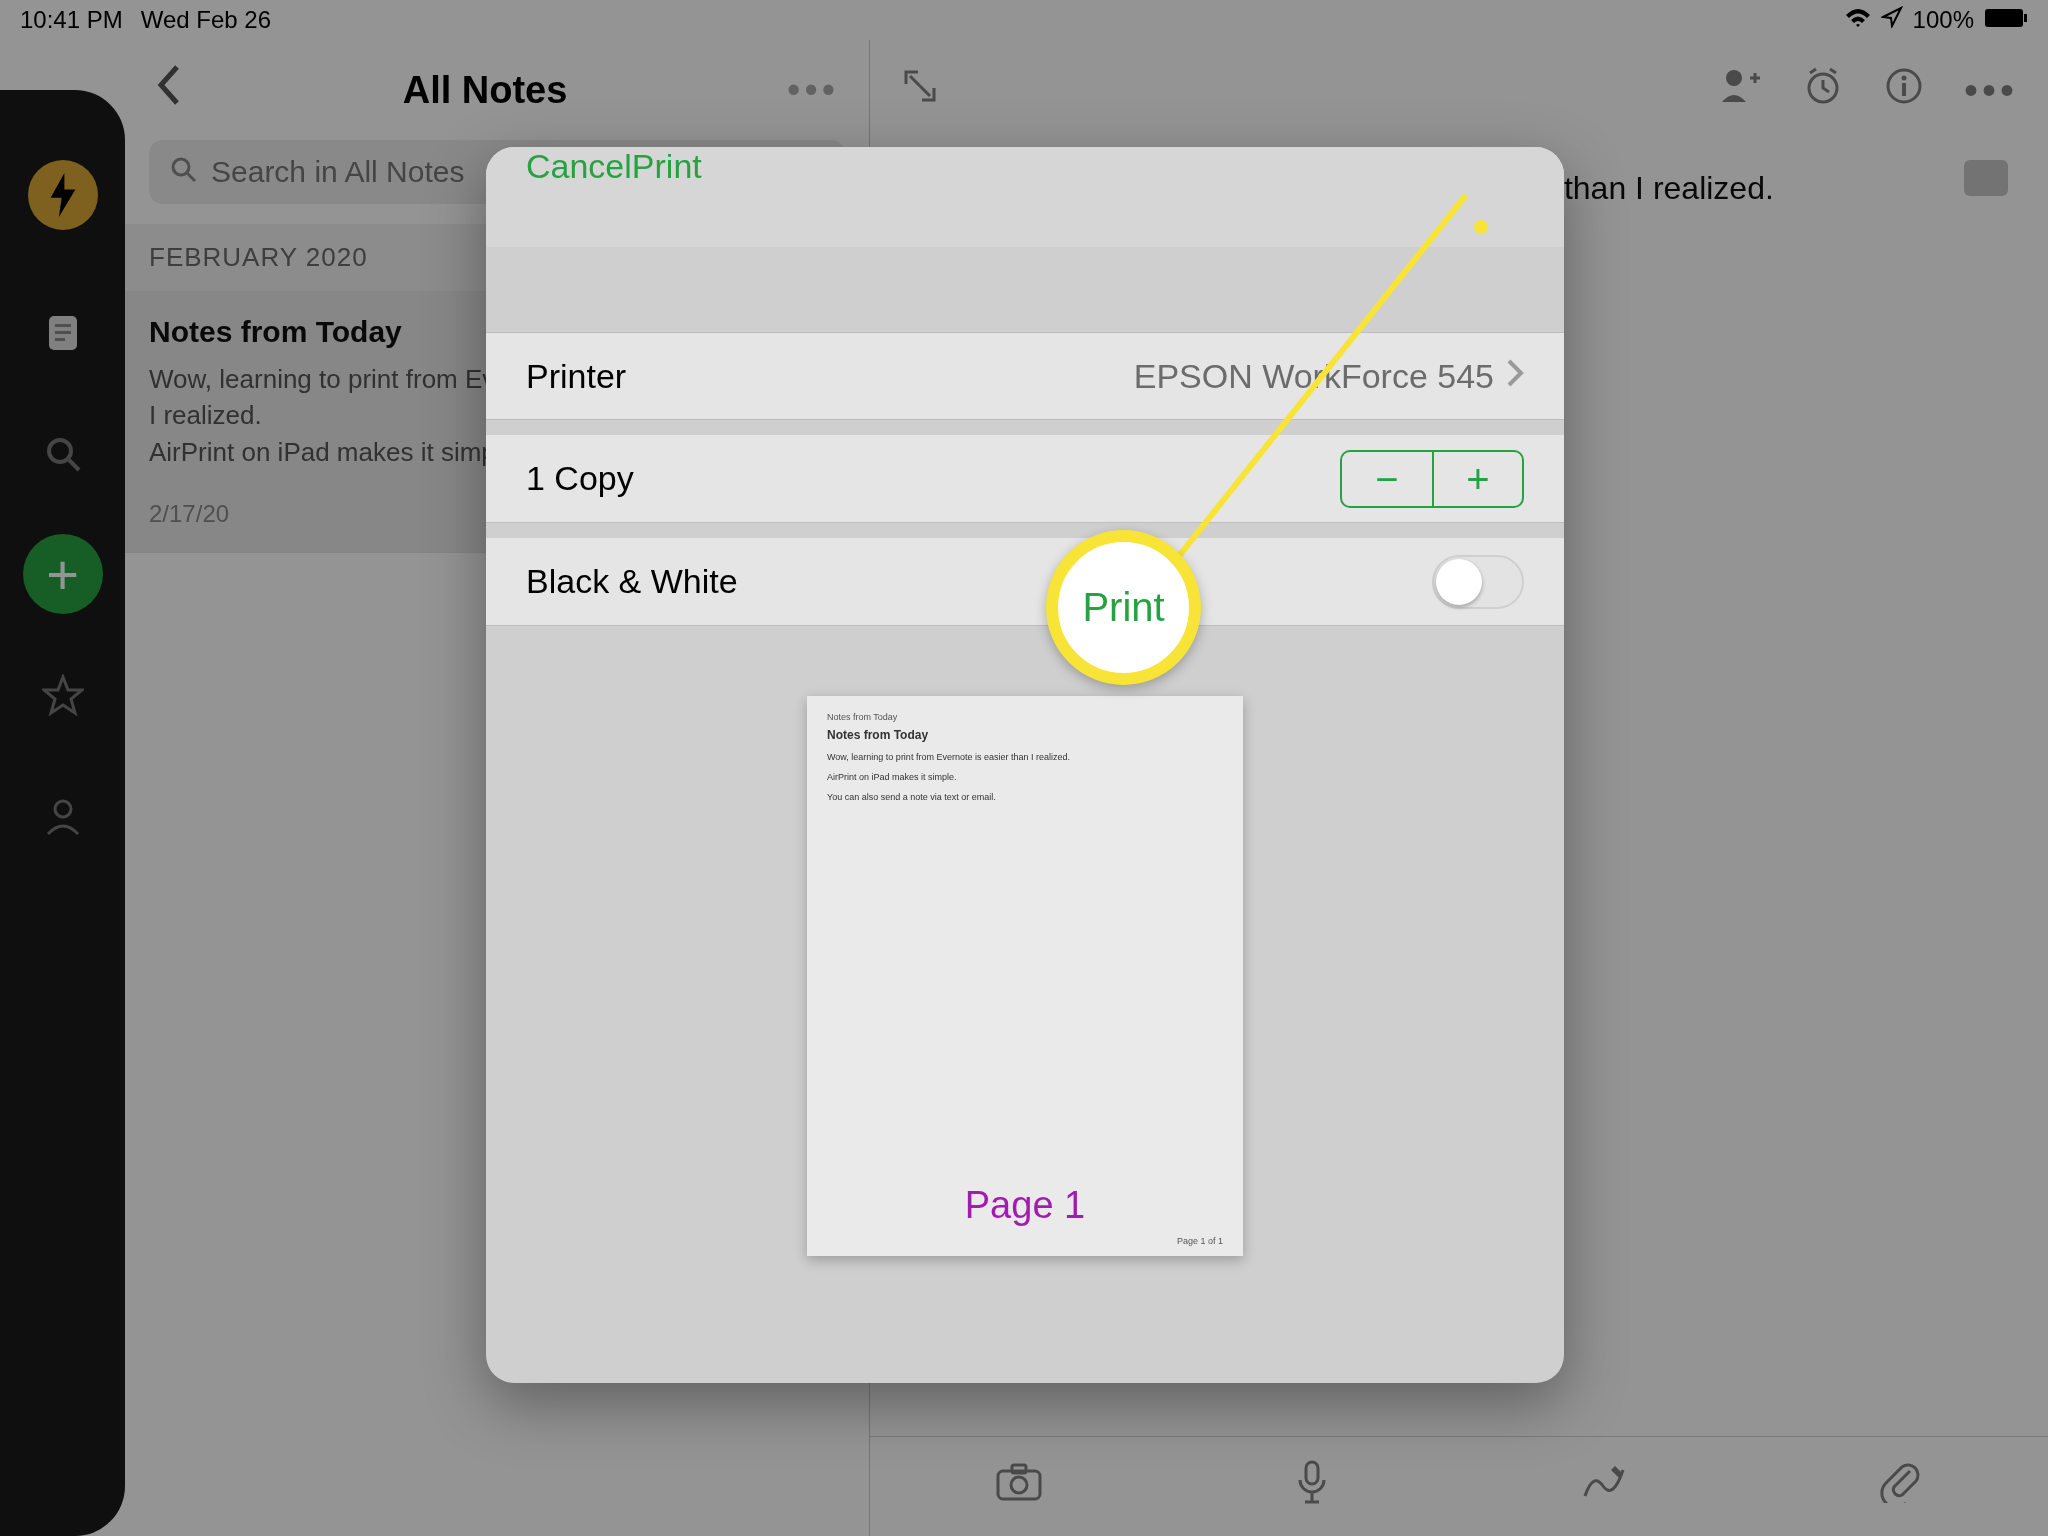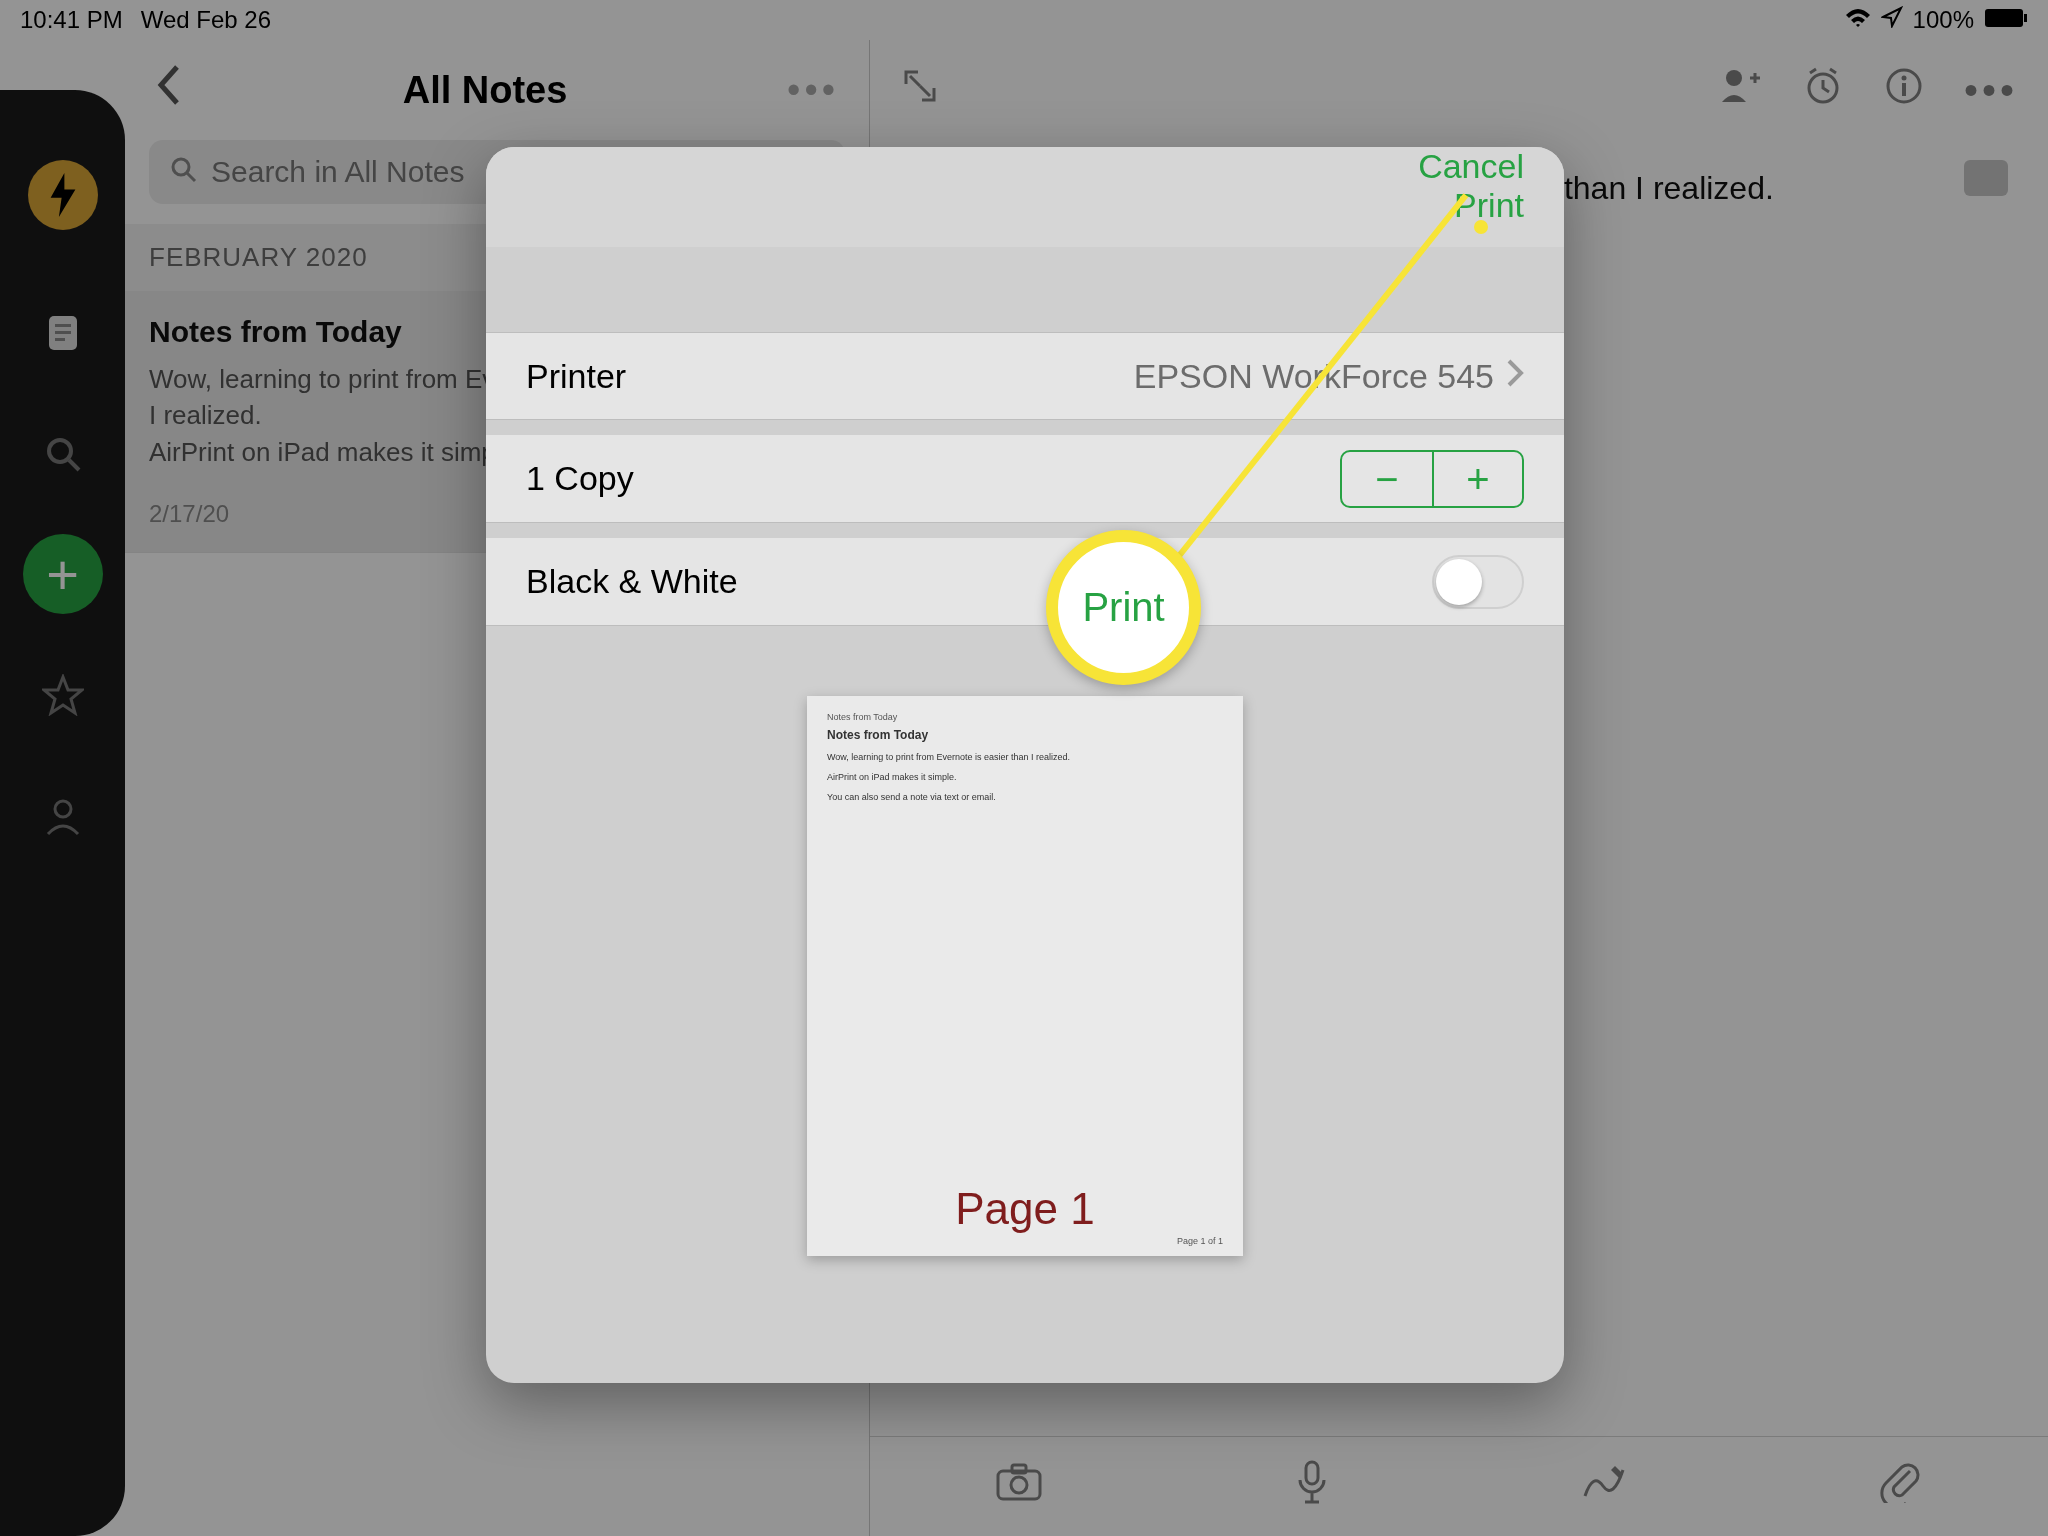--- a/index.html
+++ b/index.html
@@ -42,21 +42,21 @@
   .detail-body { padding: 30px 40px; font-size: 32px; color: #111; }
   .note-author-chip { float: right; width: 44px; height: 36px; background: #c7c7c7; border-radius: 6px; margin-top: -10px; }
 
   .bottom-toolbar { position: absolute; left: 870px; right: 0; bottom: 0; height: 100px; border-top: 1px solid #d4d4d4; display: flex; justify-content: space-around; align-items: center; color: #808080; font-size: 40px; background: #fff; }
 
   
   .dim { position: absolute; inset: 0; background: rgba(0,0,0,0.42); }
 
   
   .modal { position: absolute; left: 486px; top: 147px; width: 1078px; height: 1236px; background: #cfcfcf; border-radius: 28px; overflow: hidden; box-shadow: 0 20px 60px rgba(0,0,0,0.35); }
-  .modal-header { height: 100px; display: flex; align-items: flex-end; padding: 0 40px; background: #d6d6d6; flex-direction: column; }
+  .modal-header { height: 100px; display: flex; align-items: flex-start; padding: 0 40px; background: #d6d6d6; }
   .modal-header .cancel { color: #27a243; font-size: 34px; }
   .modal-header .title { flex: 1; text-align: center; font-size: 34px; font-weight: 600; color: #000; }
   .modal-header .printbtn { color: #27a243; font-size: 34px; }
 
   .option-row { background: #e5e5e5; border-top: 1px solid #bdbdbd; border-bottom: 1px solid #bdbdbd; padding: 0 40px; height: 88px; display: flex; align-items: center; font-size: 34px; color: #000; margin-top: 15px; }
   .option-row + .option-row { border-top: none; }
   .option-row .lab { flex: 0 0 auto; }
   .option-row .val { margin-left: auto; color: #6c6c6c; font-size: 34px; display: flex; align-items: center; gap: 12px; }
   .row-chev { color: #9a9a9a; font-size: 34px; }
 
@@ -68,21 +68,21 @@
 
   .switch { width: 92px; height: 54px; background: #e3e3e3; border: 2px solid #cfcfcf; border-radius: 30px; position: relative; }
   .switch .knob { position: absolute; left: 2px; top: 2px; width: 46px; height: 46px; background: #fff; border-radius: 50%; box-shadow: 0 2px 4px rgba(0,0,0,0.3); }
 
   .preview-area { flex: 1; display: flex; flex-direction: column; align-items: center; padding-top: 70px; }
   .preview-page { width: 436px; height: 560px; background: #eaeaea; box-shadow: 0 4px 12px rgba(0,0,0,0.25); padding: 16px 20px; font-size: 10px; color: #333; position: relative; }
   .preview-page .pp-small { font-size: 9px; color: #555; }
   .preview-page .pp-title { font-size: 12px; font-weight: 700; margin: 6px 0; }
   .preview-page .pp-line { font-size: 9px; margin: 10px 0; }
   .preview-page .pp-footer { position: absolute; right: 20px; bottom: 10px; font-size: 9px; color: #555; }
-  .page-label { font-size: 44px; color: #7f1d1d; margin-top: 0; position: relative; top: -72px; }
+  .page-label { font-size: 38px; color: #a21caf; margin-top: 0; position: relative; top: -72px; }
 
   
   .callout-circle { position: absolute; width: 155px; height: 155px; border-radius: 50%; background: #fff; border: 12px solid #f7e437; display: flex; align-items: center; justify-content: center; font-size: 40px; color: #27a243; font-weight: 500; box-shadow: 0 4px 12px rgba(0,0,0,0.25); }
   .callout-line { position: absolute; background: #f7e437; height: 6px; transform-origin: left center; }
 
   .modal-body { display: flex; flex-direction: column; height: calc(100% - 100px); }
 </style>
 </head>
 <body>
 

